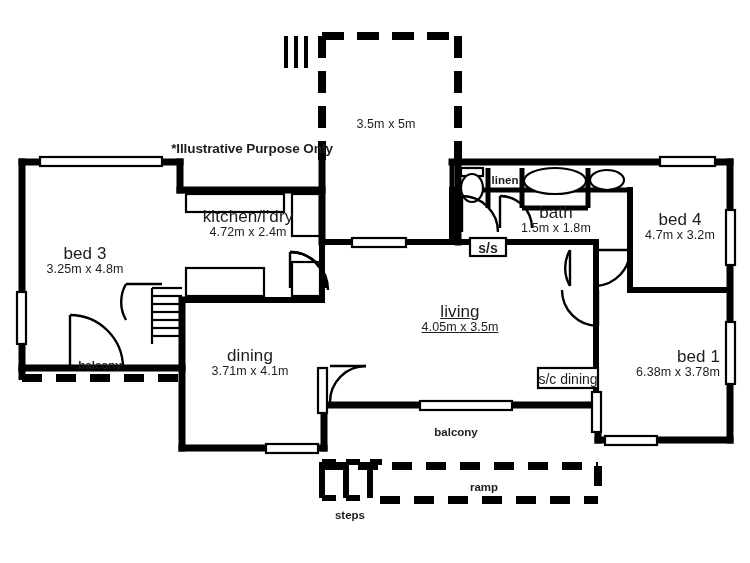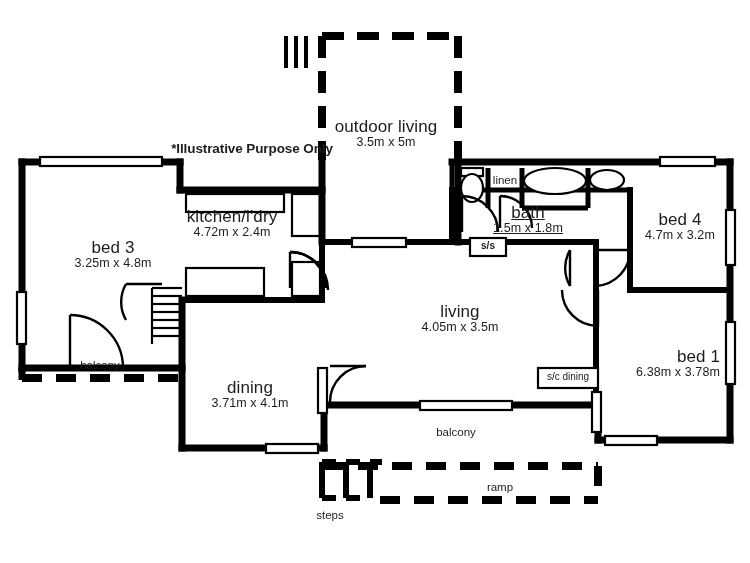--- a/index.html
+++ b/index.html
@@ -18,22 +18,22 @@
     text-align:center;
     line-height:1.05;
     white-space:nowrap;
     color:#1d1d1d;
     pointer-events:none;
   }
   .lbl .name{display:block;}
   .lbl .dims{display:block;}
   .r-name{font-size:17px;letter-spacing:.1px;}
   .r-dims{font-size:12.5px;letter-spacing:.1px;}
-  .small{font-size:11.5px;}
-  .tiny{font-size:10px;}
+  .small{font-size:11.5px;font-weight:bold;}
+  .tiny{font-size:14px;}
   .note{font-size:13.5px;font-weight:bold;letter-spacing:-.1px;margin-left:32px;}
   .ctr{transform:translateX(-50%);}
 </style>
 </head>
 <body>
 
 <svg id="plan" viewBox="0 0 750 563" xmlns="http://www.w3.org/2000/svg">
 
   <rect x="0" y="0" width="750" height="563" fill="#ffffff"></rect>
 
@@ -225,60 +225,59 @@
     <path d="M 346 462 L 360 462"></path>
     <path d="M 346 462 L 346 498"></path>
     <path d="M 346 498 L 360 498"></path>
     <path d="M 370 462 L 370 498"></path>
     <path d="M 370 462 L 382 462"></path>
   </g>
 
 </svg>
 
 <div class="lbl ctr" style="left:386px;top:118px;">
-  <span class="name r-name">outdoor living</span>
   <span class="dims r-dims">3.5m x 5m</span>
 </div>
 
 <div class="lbl ctr note" style="left:220px;top:142px;">*Illustrative Purpose Only</div>
 
-<div class="lbl ctr" style="left:85px;top:239px;margin-left:28px;">
+<div class="lbl ctr" style="left:85px;top:245px;">
   <span class="name r-name">bed 3</span>
   <span class="dims r-dims">3.25m x 4.8m</span>
 </div>
 
-<div class="lbl ctr" style="left:232px;top:208px;">
+<div class="lbl ctr" style="left:248px;top:208px;">
   <span class="name r-name">kitchen/l'dry</span>
   <span class="dims r-dims">4.72m x 2.4m</span>
 </div>
 
-<div class="lbl ctr" style="left:528px;top:204px;text-decoration:underline;">
+<div class="lbl ctr" style="left:556px;top:204px;">
   <span class="name r-name">bath</span>
   <span class="dims r-dims">1.5m x 1.8m</span>
 </div>
 
 <div class="lbl ctr" style="left:680px;top:211px;">
   <span class="name r-name">bed 4</span>
   <span class="dims r-dims">4.7m x 3.2m</span>
 </div>
 
-<div class="lbl ctr" style="left:460px;top:303px;">
+<div class="lbl ctr" style="left:460px;top:303px;text-decoration:underline;">
   <span class="name r-name">living</span>
   <span class="dims r-dims">4.05m x 3.5m</span>
 </div>
 
-<div class="lbl ctr" style="left:250px;top:347px;margin-top:32px;">
+<div class="lbl ctr" style="left:250px;top:347px;">
   <span class="name r-name">dining</span>
   <span class="dims r-dims">3.71m x 4.1m</span>
 </div>
 
 <div class="lbl ctr" style="left:678px;top:348px;text-align:right;">
   <span class="name r-name">bed 1</span>
   <span class="dims r-dims">6.38m x 3.78m</span>
 </div>
 
 <div class="lbl ctr small" style="left:505px;top:174px;">linen</div>
 <div class="lbl ctr tiny" style="left:488px;top:241px;font-weight:bold;">s/s</div>
 <div class="lbl ctr tiny" style="left:568px;top:372px;">s/c dining</div>
 <div class="lbl ctr small" style="left:100px;top:359px;">balcony</div>
 <div class="lbl ctr small" style="left:456px;top:426px;">balcony</div>
-<div class="lbl ctr small" style="left:500px;top:481px;">ramp</div>
-<div class="lbl ctr small" style="left:330px;top:509px;">steps</div>
+<div class="lbl ctr small" style="left:484px;top:481px;">ramp</div>
+<div class="lbl ctr small" style="left:350px;top:509px;">steps</div>
 
 </body></html>

